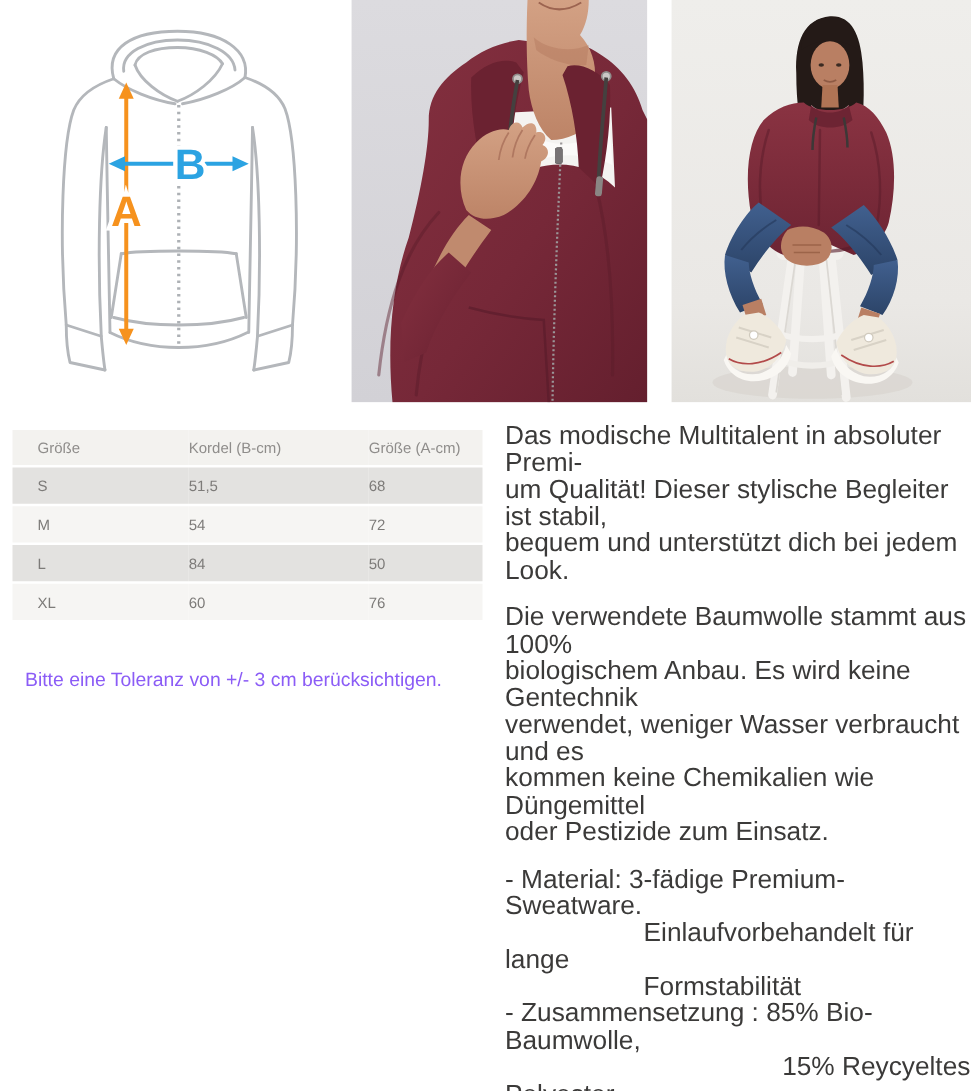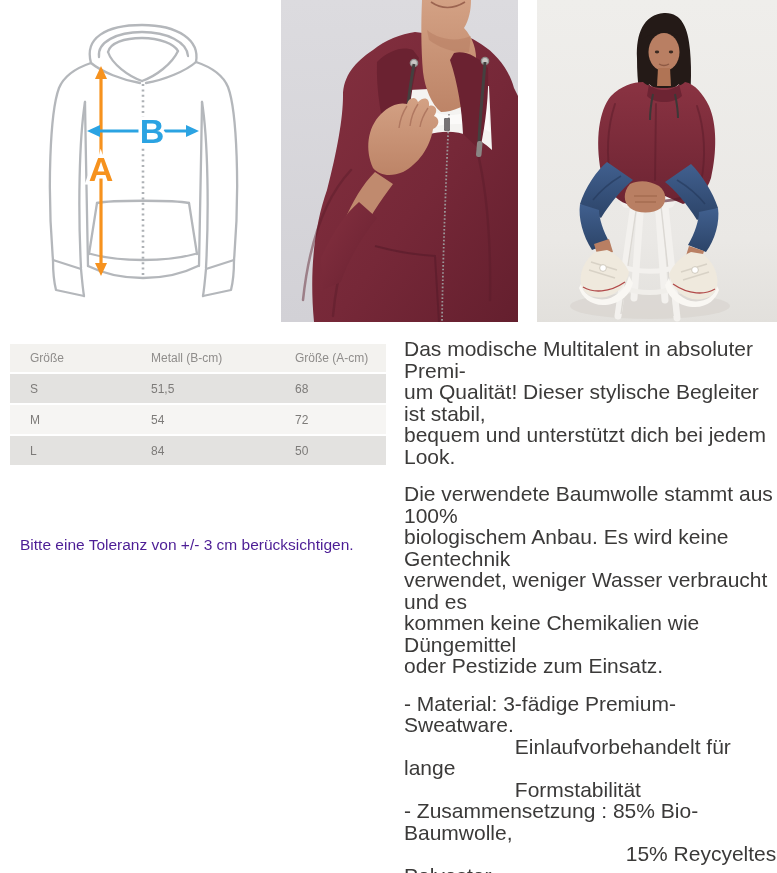--- a/index.html
+++ b/index.html
@@ -32,21 +32,21 @@
     text-align:left;height:28px;padding:0;
   }
   table.size-table td{height:29px;padding:0;}
   table.size-table th:nth-child(1),table.size-table td:nth-child(1){width:121px;padding-left:20px;}
   table.size-table th:nth-child(2),table.size-table td:nth-child(2){width:144px;}
   table.size-table tbody tr:nth-child(odd){background:var(--table-row-shaded,#E3E2E0);}
   table.size-table tbody tr:nth-child(even){background:var(--table-row-light,#F6F5F3);}
 
   .tolerance-note{
     position:absolute;left:20px;top:536px;width:372px;
-    font-size:15.5px;color:#4c1d95;
+    font-size:15.5px;color:#8b5cf6;
   }
 
   
   .description{
     position:absolute;left:404px;top:338px;width:373px;
     font-size:21px;line-height:21.5px;color:var(--text-dark,#3B3A39);
   }
   .description .para{white-space:pre-wrap;margin:0 0 16px 0;}
   .description .para:last-child{margin-bottom:2px;}
 </style>
@@ -255,39 +255,44 @@
       <path d="M 178 289 C 168 295 152 295 136 284" stroke="#b24a4a" stroke-width="1.3" fill="none"></path>
       <circle cx="158" cy="270" r="3.4" fill="#ffffff" stroke="#d0cabd" stroke-width="1"></circle>
     </g>
   </svg>
 </div>
 
 <table class="size-table">
   <thead>
     <tr>
         <th>Größe</th>
-        <th>Metall (B-cm)</th>
+        <th>Kordel (B-cm)</th>
         <th>Größe (A-cm)</th>
       </tr>
   </thead>
   <tbody>
       <tr>
         <td>S</td>
         <td>51,5</td>
         <td>68</td>
       </tr>
       <tr>
         <td>M</td>
         <td>54</td>
         <td>72</td>
       </tr>
       <tr>
         <td>L</td>
         <td>84</td>
         <td>50</td>
+      </tr>
+      <tr>
+        <td>XL</td>
+        <td>60</td>
+        <td>76</td>
       </tr>
     </tbody>
 </table>
 
 <div class="tolerance-note">Bitte eine Toleranz von +/- 3 cm berücksichtigen.</div>
 
 <div class="description">
   <p class="para">Das modische Multitalent in absoluter Premi-
 um Qualität! Dieser stylische Begleiter ist stabil,
 bequem und unterstützt dich bei jedem Look.</p>

